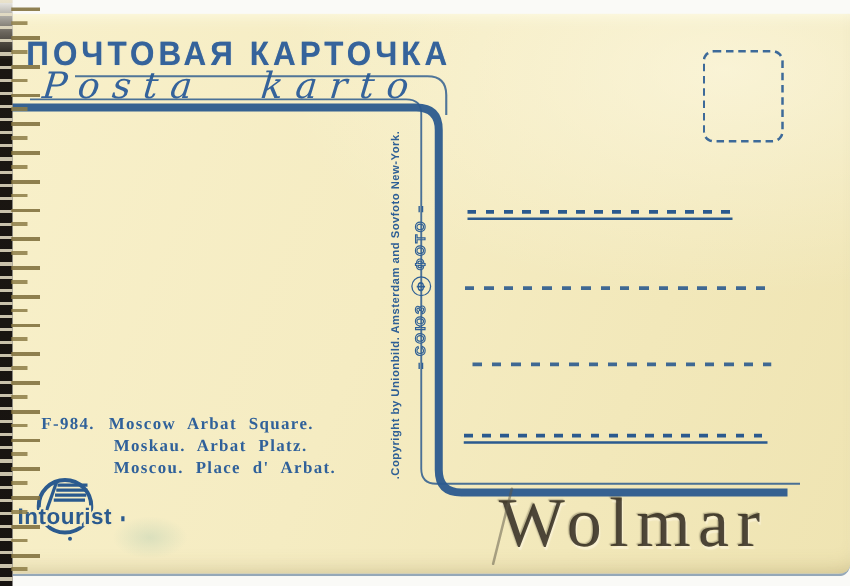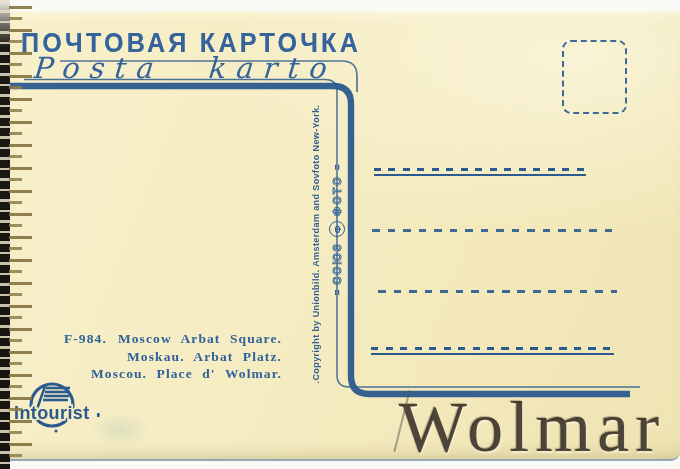--- a/index.html
+++ b/index.html
@@ -90,28 +90,28 @@
   .agency-circle{
     width:14px;height:14px;border:1.7px solid #2e5f95;border-radius:50%;
     display:flex;align-items:center;justify-content:center;flex:0 0 auto;
     font-size:9.5px;font-weight:bold;color:#2e5f95;letter-spacing:0;
   }
   
   .caption{
     position:absolute;left:33px;top:330px;
     font-family:"Liberation Serif",serif;font-weight:bold;
     font-size:13.5px;letter-spacing:1.1px;word-spacing:5px;
-    color:#30619a;line-height:17.5px;white-space:nowrap;text-align:right;
+    color:#30619a;line-height:17.5px;white-space:nowrap;
   }
   .caption .indent{margin-left:58px;}
   .caption .gap{display:inline-block;width:11px;}
   
   .watermark{
     position:absolute;left:399px;top:391px;
-    font-family:"Liberation Serif",serif;font-size:72px;line-height:1;
+    font-family:"Liberation Serif",serif;font-size:56px;line-height:1;
     letter-spacing:6px;color:rgba(44,37,26,.82);white-space:nowrap;
     text-shadow:1px 2px 1px rgba(253,247,226,.6), -1px -1px 1px rgba(25,20,10,.28);
   }
   
   .hair{
     position:absolute;left:401px;top:389px;width:2px;height:64px;
     background:rgba(92,86,70,.5);transform:rotate(14deg);border-radius:2px;
   }
   .smudge{
     position:absolute;left:90px;top:413px;width:60px;height:34px;border-radius:50%;
@@ -147,21 +147,21 @@
     <span class="agency-eq">=</span>
     <span class="outline-text">СОЮЗ</span>
     <span class="agency-circle">Φ</span>
     <span class="outline-text">ФОТО</span>
     <span class="agency-eq">=</span>
   </div>
 
   <div class="caption">
     <div><span>F-984.</span><span class="gap"></span><span>Moscow Arbat Square.</span></div>
     <div class="indent">Moskau.  Arbat Platz.</div>
-    <div class="indent">Moscou.  Place d' Wolmar.</div>
+    <div class="indent">Moscou.  Place d' Arbat.</div>
   </div>
 
   <svg style="position:absolute;left:12px;top:380px;" width="94" height="58" viewBox="0 0 94 58">
     <circle cx="40" cy="25" r="21" fill="none" stroke="#2b5a8e" stroke-width="3.2"></circle>
     <g stroke="#2b5a8e" stroke-width="2.6">
       <line x1="33.5" y1="5" x2="25" y2="29"></line>
       <line x1="34" y1="8" x2="58" y2="8"></line>
       <line x1="33" y1="12" x2="58" y2="12"></line>
       <line x1="32" y1="16" x2="57" y2="16"></line>
       <line x1="31" y1="20" x2="56" y2="20"></line>

